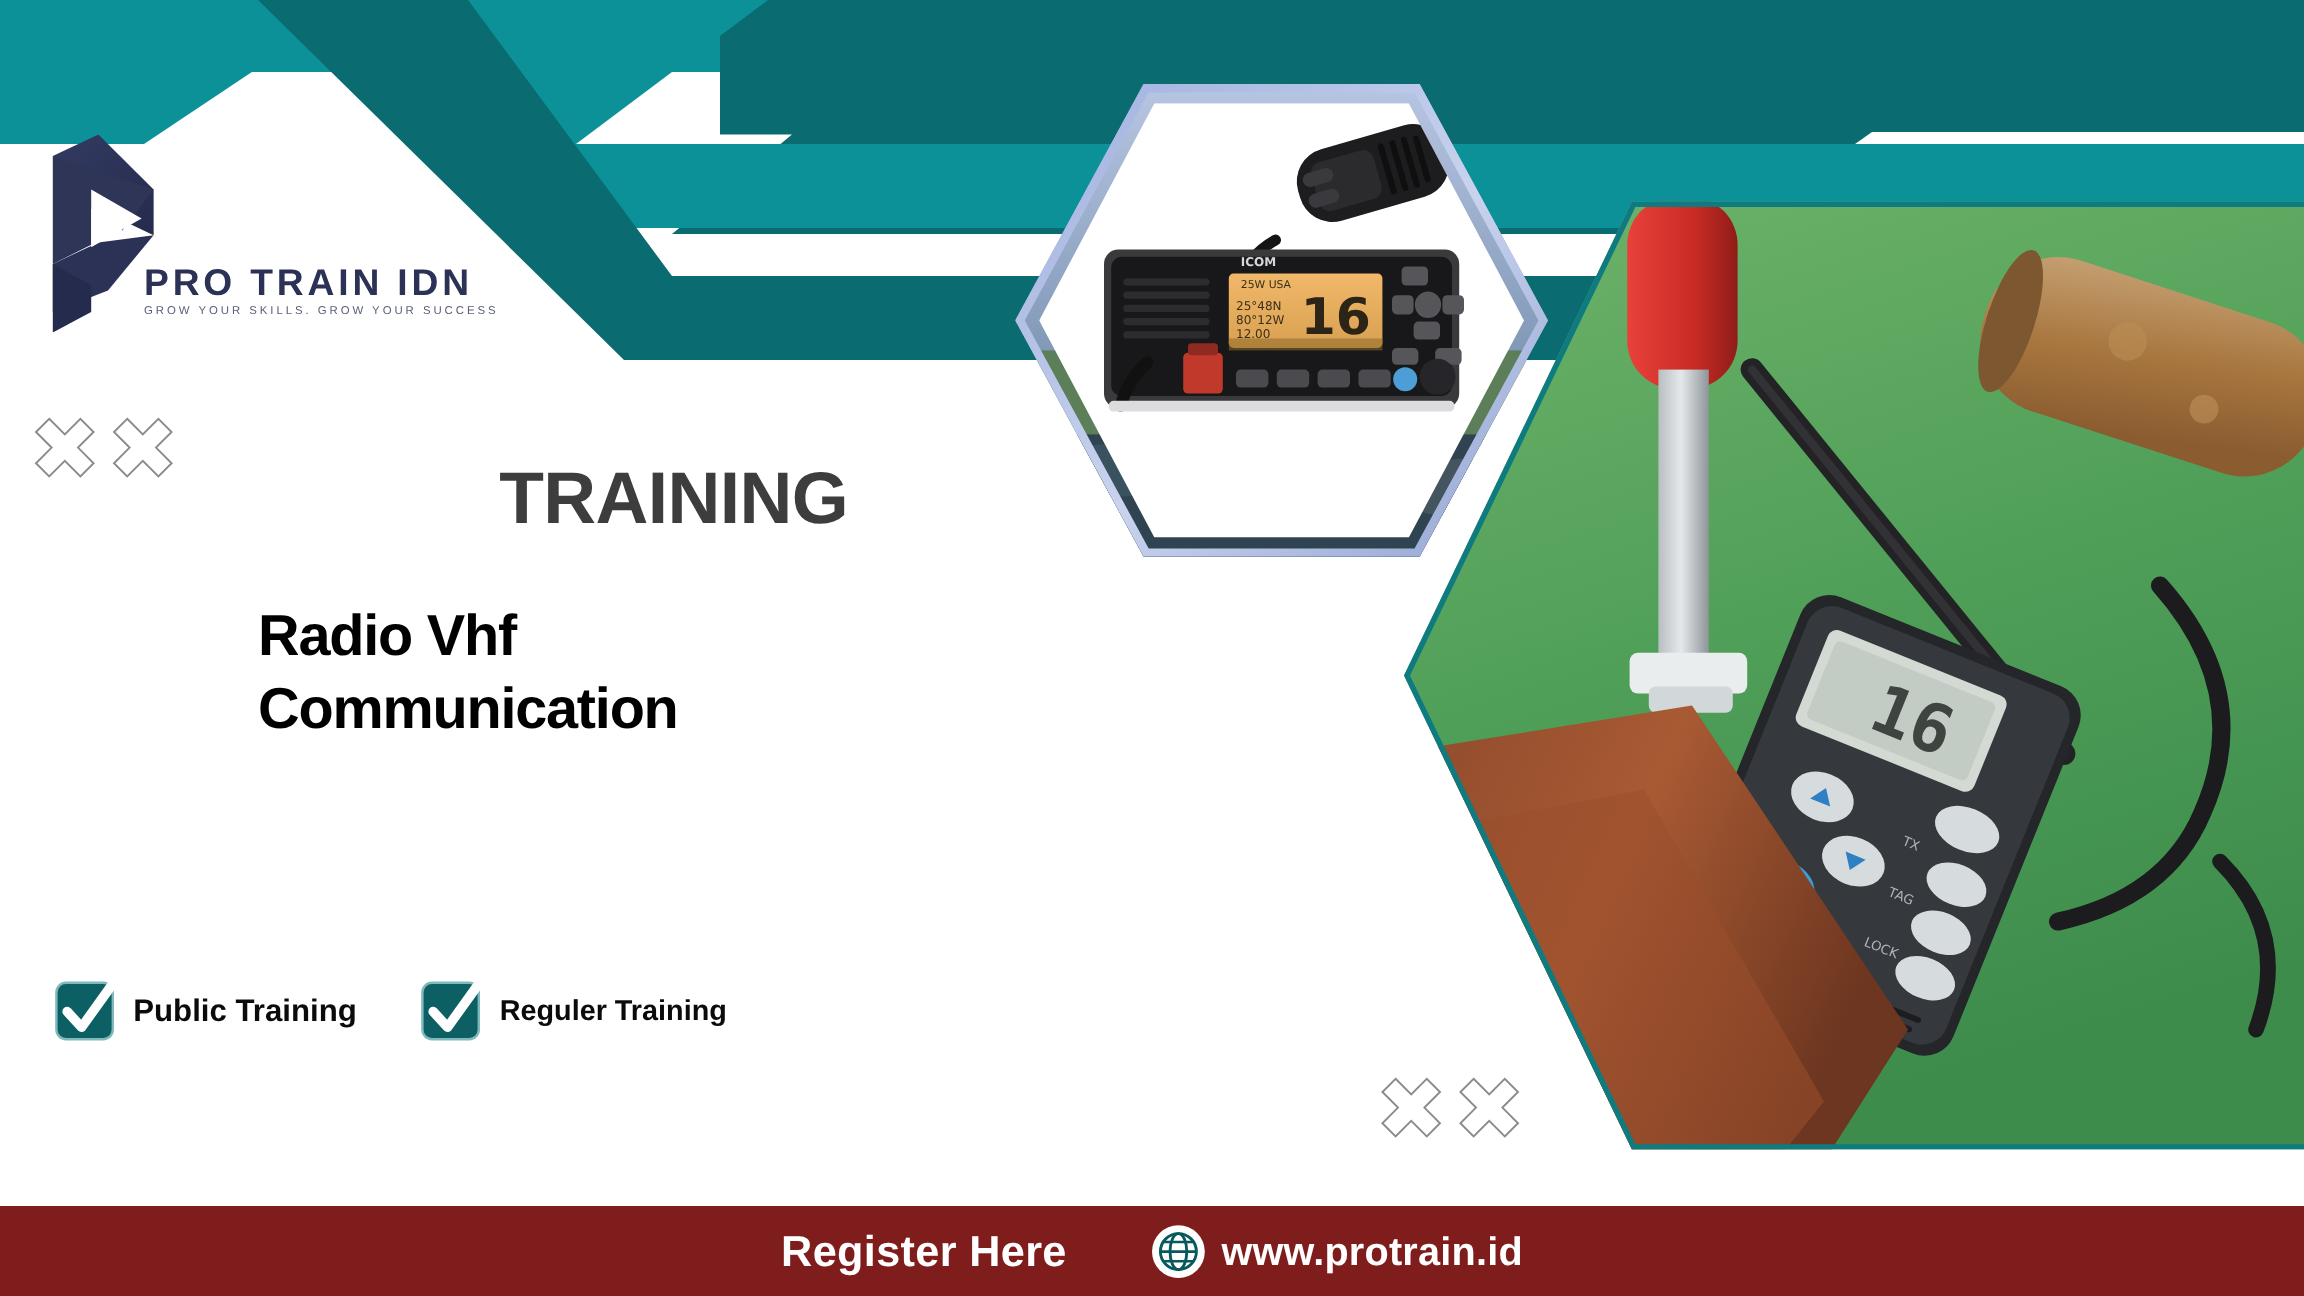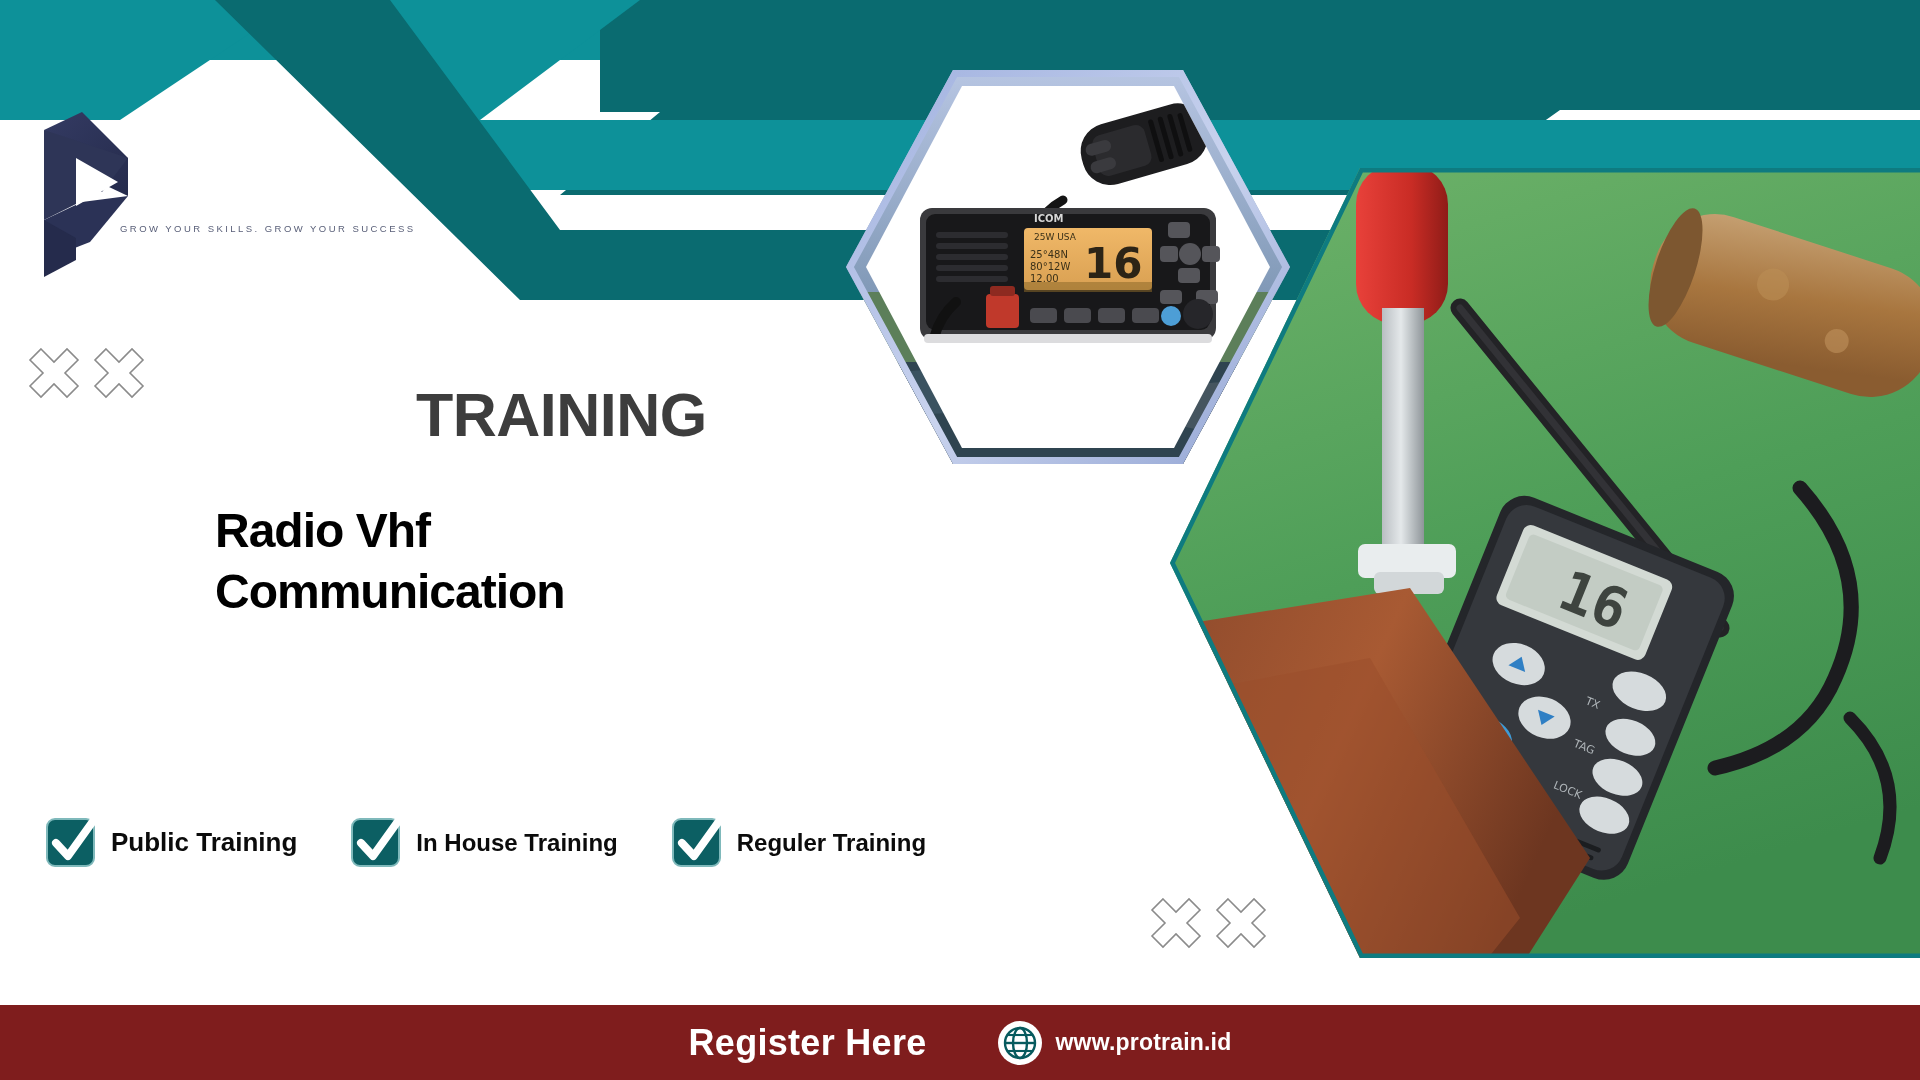--- a/index.html
+++ b/index.html
@@ -73,21 +73,21 @@
     position:absolute; left:0; bottom:0; width:1920px; height:75px;
     background:#7f1d1d; display:flex; align-items:center; justify-content:center;
   }
   .footer-inner { display:flex; align-items:center; }
   .reg-text {
     color:#ffffff; font-size:36px; font-weight:bold;
     font-family:"Liberation Sans", sans-serif; letter-spacing:0.3px;
   }
   .globe { margin-left:70px; width:46px; height:46px; flex:0 0 46px; }
   .site {
-    margin-left:13px; color:#ffffff; font-size:23px; font-weight:bold;
+    margin-left:13px; color:#ffffff; font-size:33px; font-weight:bold;
     font-family:"Liberation Sans", sans-serif; letter-spacing:0.2px;
   }
 </style>
 </head>
 <body>
 
 <div class="stage">
 
   <div class="topart">
     <svg width="1920" height="300" viewBox="0 0 1920 300" xmlns="http://www.w3.org/2000/svg">
@@ -133,20 +133,21 @@
           </linearGradient>
         </defs>
         <path d="M14,18 L52,0 L98,46 L98,84 L60,66 Z" fill="url(#lg1)"></path>
         <path d="M14,18 L14,108 L46,92 L46,62 L72,80 L98,46 Z" fill="#2e3557"></path>
         <path d="M14,108 L52,90 L98,84 L60,130 L14,148 Z" fill="#2b3256"></path>
         <path d="M14,108 L14,165 L46,148 L46,126 Z" fill="#252b4c"></path>
         <path d="M46,46 L88,70 L46,94 Z" fill="#ffffff"></path>
       </svg>
     </div>
     <div class="logo-text">
+      <div class="logo-name">PRO TRAIN IDN</div>
       <div class="logo-tag">GROW YOUR SKILLS. GROW YOUR SUCCESS</div>
     </div>
   </div>
 
   <div class="hex-left">
     <svg width="460" height="410" viewBox="0 0 460 410" xmlns="http://www.w3.org/2000/svg">
       <defs>
         <clipPath id="hexL">
           <polygon points="115,8 345,8 452,205 345,402 115,402 8,205"></polygon>
         </clipPath>
@@ -347,28 +348,20 @@
   <div class="checkrow">
     <div class="chk-item">
       <div class="chk-box">
         <svg width="56" height="62" viewBox="0 0 56 62" xmlns="http://www.w3.org/2000/svg">
           <path d="M10,32 L22,45 L50,6" fill="none" stroke="#ffffff" stroke-width="8" stroke-linecap="round" stroke-linejoin="round"></path>
         </svg>
       </div>
       <div class="chk-label">Public Training</div>
     </div>
 
-    <div class="chk-item sm">
-      <div class="chk-box">
-        <svg width="56" height="62" viewBox="0 0 56 62" xmlns="http://www.w3.org/2000/svg">
-          <path d="M10,32 L22,45 L50,6" fill="none" stroke="#ffffff" stroke-width="8" stroke-linecap="round" stroke-linejoin="round"></path>
-        </svg>
-      </div>
-      <div class="chk-label">In House Training</div>
-    </div>
 
     <div class="chk-item sm">
       <div class="chk-box">
         <svg width="56" height="62" viewBox="0 0 56 62" xmlns="http://www.w3.org/2000/svg">
           <path d="M10,32 L22,45 L50,6" fill="none" stroke="#ffffff" stroke-width="8" stroke-linecap="round" stroke-linejoin="round"></path>
         </svg>
       </div>
       <div class="chk-label">Reguler Training</div>
     </div>
   </div>

